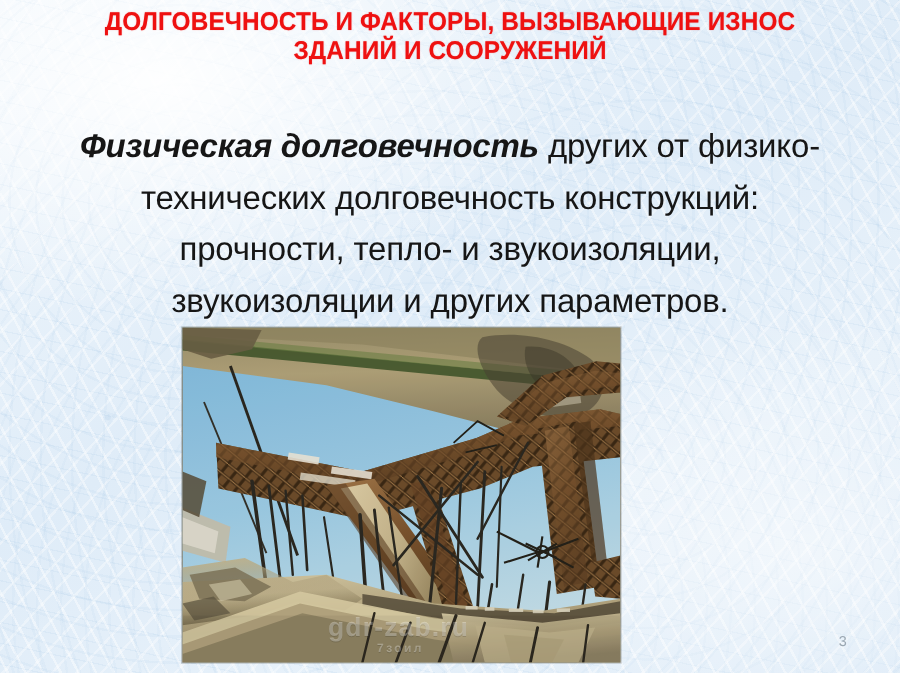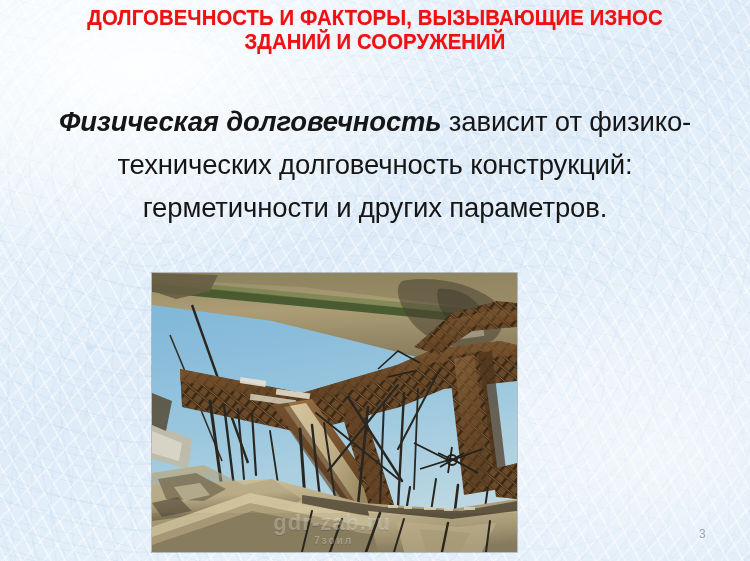--- a/index.html
+++ b/index.html
@@ -115,23 +115,24 @@
 <body>
 
 <div id="slide">
 
   <div id="title-block">
     <span class="title-line">ДОЛГОВЕЧНОСТЬ И ФАКТОРЫ, ВЫЗЫВАЮЩИЕ ИЗНОС</span>
     <span class="title-line">ЗДАНИЙ И СООРУЖЕНИЙ</span>
   </div>
 
   <div id="body-block">
-    <span class="ln"><span class="lead">Физическая долговечность</span><span> зависит от физико-</span></span>
+    <span class="ln"><span class="lead">Физическая долговечность</span><span> других от физико-</span></span>
     <span class="ln">технических долговечность конструкций:</span>
-    <span class="ln">герметичности и других параметров.</span>
+    <span class="ln">прочности, тепло- и звукоизоляции,</span>
+    <span class="ln">звукоизоляции и других параметров.</span>
   </div>
 
   <div id="photo">
     <svg viewBox="0 0 365 279" preserveAspectRatio="none">
       <defs>
         <linearGradient id="sky" x1="0" y1="0" x2="0.25" y2="1">
           <stop offset="0%" stop-color="#7fbbe2"></stop>
           <stop offset="55%" stop-color="#9fcfea"></stop>
           <stop offset="100%" stop-color="#c6e2ef"></stop>
         </linearGradient>

